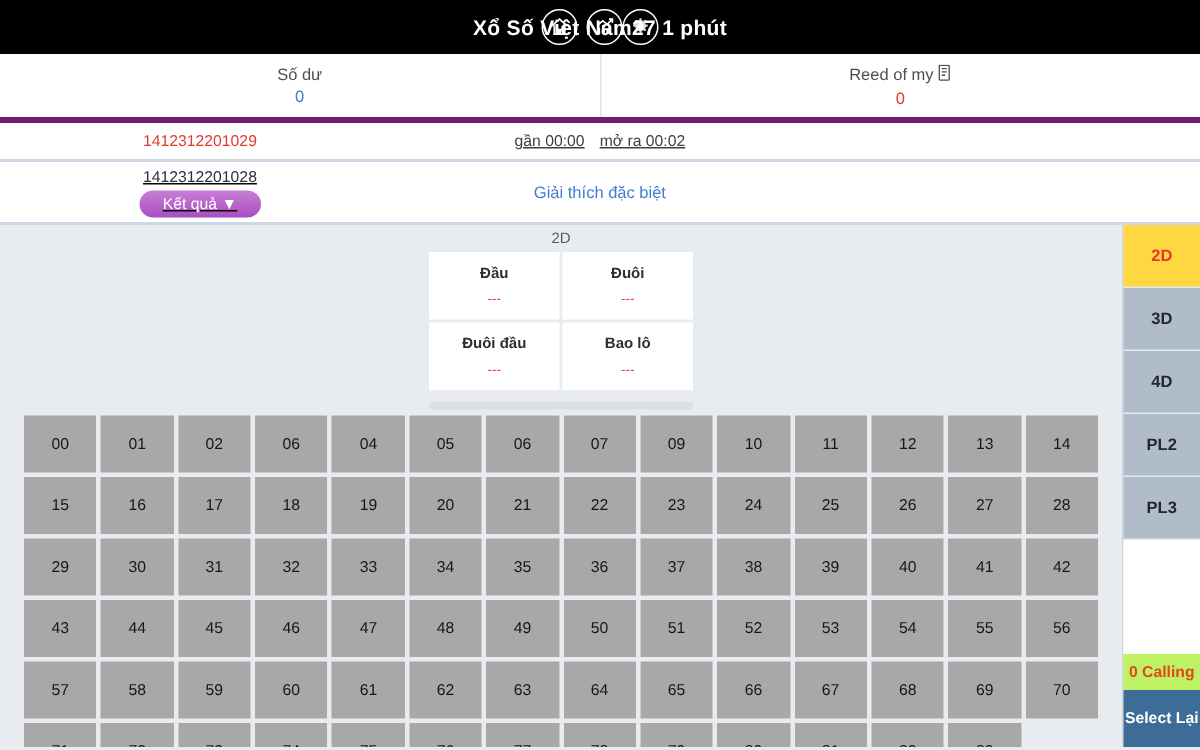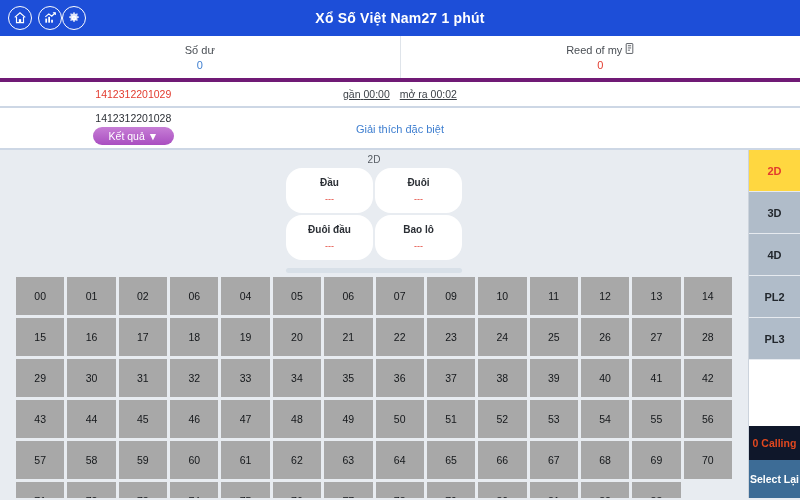--- a/index.html
+++ b/index.html
@@ -8,24 +8,24 @@
     width: 800px; height: 500px;
     overflow: hidden;
     font-family: "Liberation Sans", sans-serif;
     background: #e8ecf1;
   }
   #app { position: relative; width: 800px; height: 500px; overflow: hidden; }
 
   
   .header {
     height: 36px;
-    background: #1d4ed8;
-    display: flex;
-    align-items: center;
-    justify-content: flex-start;
+    background: #000000;
+    display: flex;
+    align-items: center;
+    justify-content: center;
     padding: 0 8px;
     position: relative;
   }
   .hdr-left { display: flex; gap: 6px; align-items: center; }
   .circ-icon {
     width: 24px; height: 24px;
     border: 1.5px solid #ffffff;
     border-radius: 50%;
     display: flex; align-items: center; justify-content: center;
     color: #fff;
@@ -93,21 +93,21 @@
 
   .draw-row2 {
     height: 42px;
     background: #ffffff;
     display: flex;
     align-items: center;
     border-bottom: 2px solid #cdd7e5;
   }
   .draw-row2 .col-a {
     width: 33.33%;
-    display: flex; flex-direction: column; align-items: center; gap: 3px;
+    display: flex; flex-direction: column; align-items: center; gap: 3px; text-decoration: underline;
   }
   .id-dark { color: #2c3036; font-size: 10.5px; }
   .btn-result {
     background: linear-gradient(to bottom, #c77ed6, #a94ec0);
     color: #fff;
     font-size: 10.5px;
     border: none;
     border-radius: 10px;
     padding: 3px 16px;
     cursor: pointer;
@@ -147,21 +147,20 @@
   }
   .bet-card {
     background: #ffffff;
     height: 45px;
     display: flex;
     flex-direction: column;
     align-items: center;
     justify-content: center;
     gap: 6px;
     cursor: pointer;
-    border-radius: 16px;
   }
   .bet-card .t { font-size: 10px; color: #2b2f35; font-weight: bold; }
   .bet-card .v { font-size: 9px; color: #e23b2e; }
 
   .scroll-track {
     width: 176px;
     height: 5px;
     margin: 8px auto 4px;
     background: #d8e0e8;
     border-radius: 3px;
@@ -200,22 +199,22 @@
     font-size: 11px;
     font-weight: bold;
     background: #b0bcc9;
     color: #22272d;
     border-bottom: 1px solid #e6eaef;
     cursor: pointer;
   }
   .side-tab.active { background: #ffd740; color: #e23b2e; }
   .side-spacer { flex: 1; background: #ffffff; }
   .side-calling {
-    height: 34px;
-    background: #0f172a;
+    height: 24px;
+    background: #bef264;
     color: #e2481f;
     font-size: 10.5px;
     font-weight: bold;
     display: flex; align-items: center; justify-content: center;
     cursor: pointer;
   }
   .side-select {
     height: 38px;
     background: #3d6c96;
     color: #ffffff;

